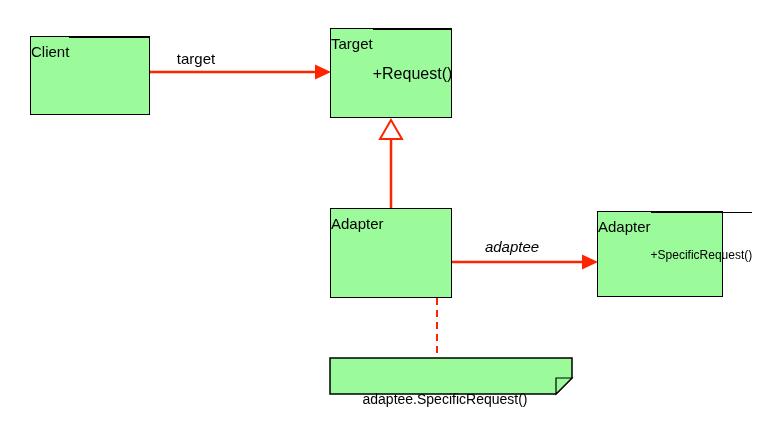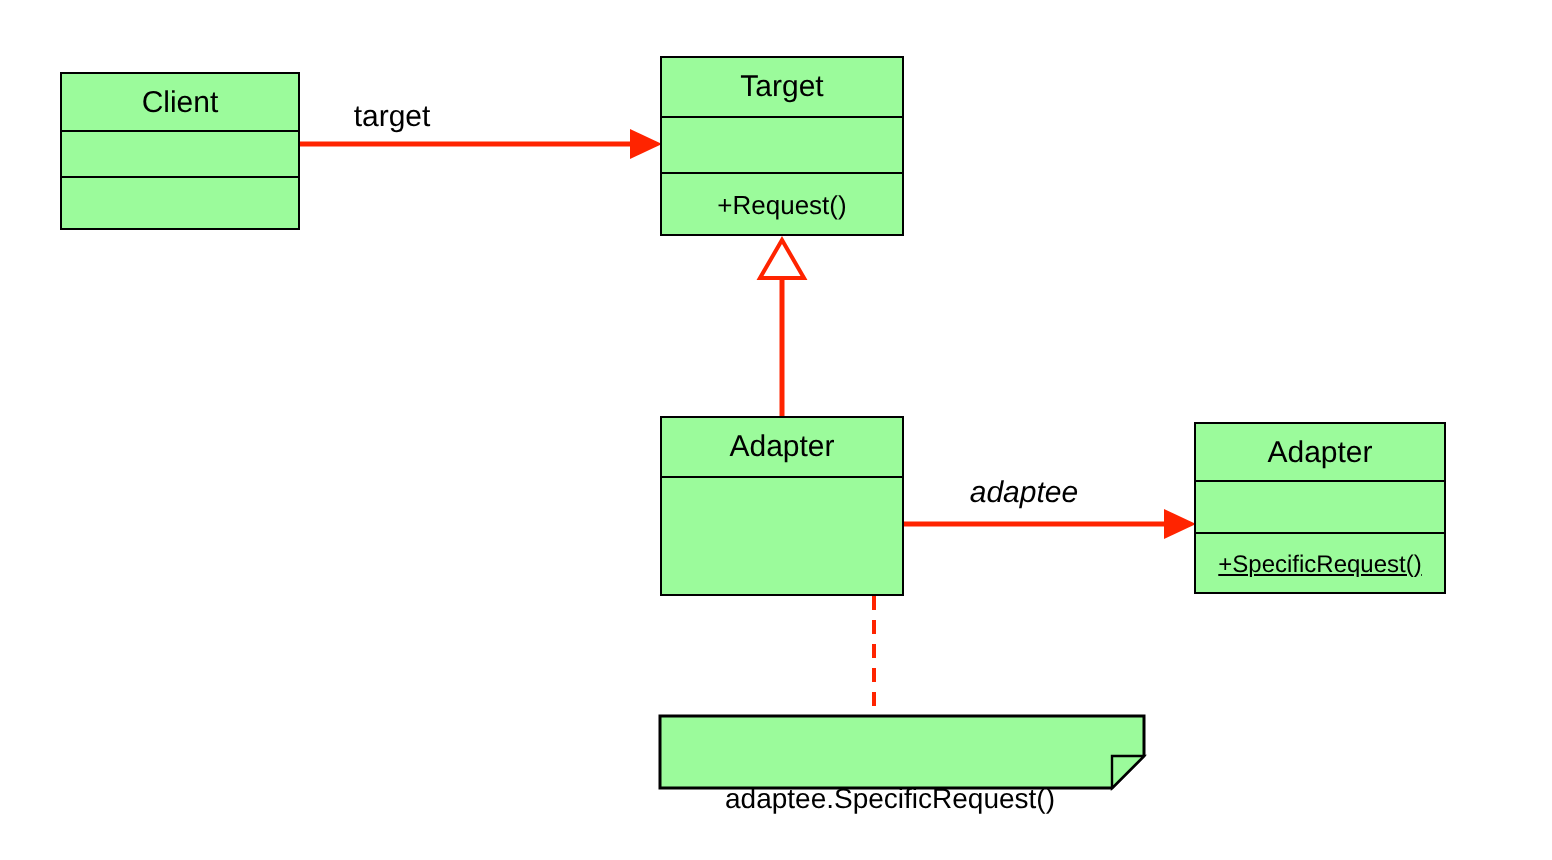--- a/index.html
+++ b/index.html
@@ -7,33 +7,33 @@
     position:relative;
     width:776px;height:430px;
     background:#ffffff;
     font-family:"Liberation Sans",sans-serif;
     color:#000;
     overflow:hidden;
   }
   .edges{position:absolute;left:0;top:0;width:776px;height:430px;pointer-events:none;}
   .class-box{
     position:absolute;
-    display:flex;flex-direction:column;
+    display:flex;
     background:#9BFB9B;
     border:1.5px solid #000;
     box-sizing:border-box;
   }
   .cb-name{
     display:flex;align-items:center;justify-content:center;
     font-size:15px;line-height:1;
   }
   .cb-attrs,.cb-ops{
     border-top:1.5px solid #000;
     display:flex;align-items:center;justify-content:center;
-    font-size:13px;line-height:1;
+    font-size:16px;line-height:1;
   }
   .cb-ops{flex:1;}
   .edge-label{
     position:absolute;
     font-size:15px;
     text-align:center;
     white-space:nowrap;
   }
   .note-text{
     position:absolute;
@@ -87,21 +87,21 @@
   </div>
 
   <div class="class-box" style="left:330px;top:208px;width:122px;height:90px;">
     <div class="cb-name" style="height:29px;">Adapter</div>
     <div class="cb-attrs" style="height:27px;"></div>
   </div>
 
   <div class="class-box" style="left:597px;top:211px;width:126px;height:86px;">
     <div class="cb-name" style="height:28px;">Adapter</div>
     <div class="cb-attrs" style="height:25px;"></div>
-    <div class="cb-ops" style="font-size:12px;text-decoration:underline;">+SpecificRequest()</div>
+    <div class="cb-ops" style="font-size:12px;">+SpecificRequest()</div>
   </div>
 
   <span class="edge-label" style="left:160px;top:50px;width:72px;">target</span>
   <span class="edge-label" style="left:466px;top:238px;width:92px;font-style:italic;">adaptee</span>
 
   <div class="note-text">adaptee.SpecificRequest()</div>
 
 </div>
 
 </body></html>

